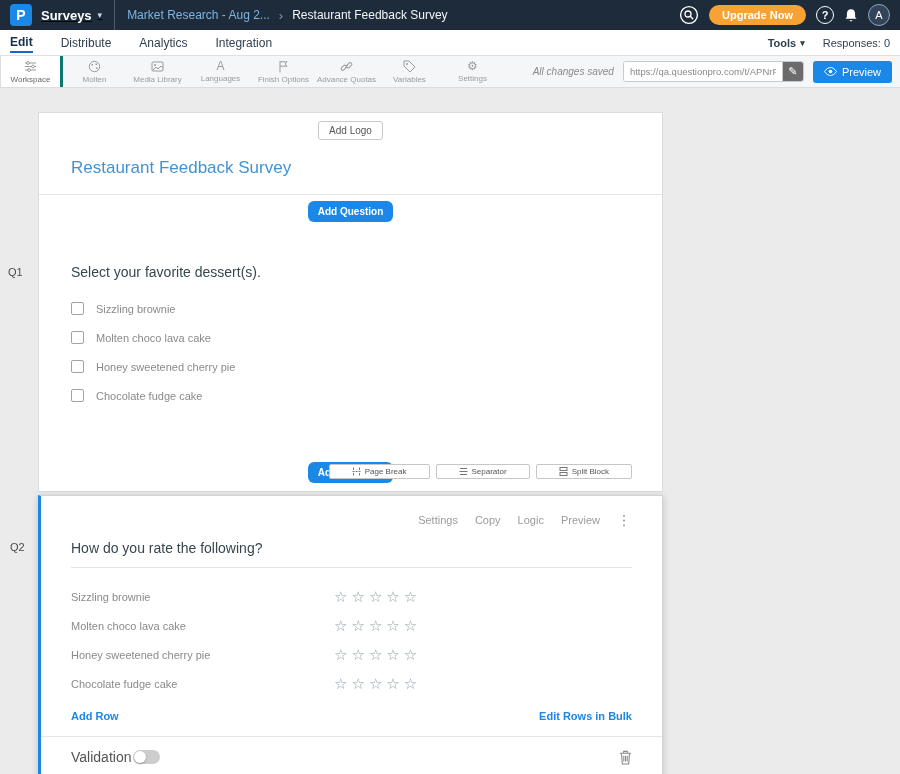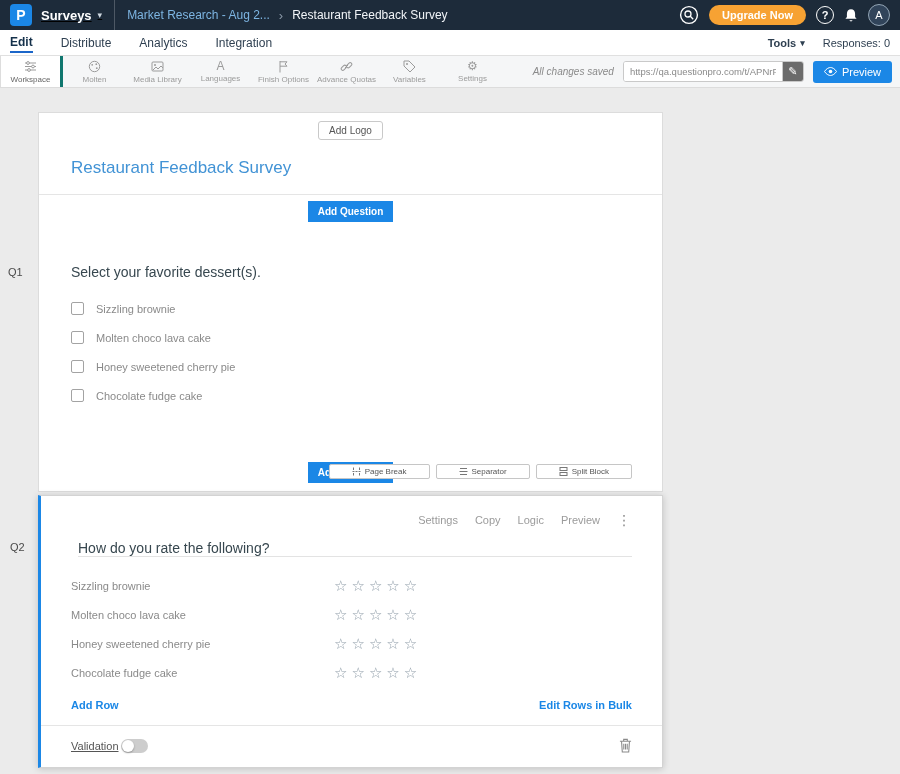--- a/index.html
+++ b/index.html
@@ -61,21 +61,21 @@
   .content { position:relative; padding-top:24px; }
   .card { width:625px; margin-left:38px; background:#fff; border:1px solid #dcdcdc; }
   .hr { border-top:1px solid #e5e5e5; }
 
   .card-header { padding:8px 32px 10px; }
   .add-logo-btn { display:block; margin:0 auto; background:#fff; border:1px solid #c9c9c9; border-radius:3px;
                   font-size:10px; color:#555; padding:3px 10px; cursor:pointer; font-family:inherit; }
   .survey-title { margin:18px 0 6px; font-size:17px; font-weight:400; color:#4293d5; cursor:text; }
 
   .add-q-row { text-align:center; padding:6px 0; }
-  .add-question { background:#1b87e6; border:none; border-radius:0; color:#fff; font-size:10px;
+  .add-question { background:#1b87e6; border:none; border-radius:6px; color:#fff; font-size:10px;
                   font-weight:bold; padding:5px 10px; cursor:pointer; font-family:inherit; }
 
   .q-block { position:relative; padding:36px 32px 40px; }
   .q-side-label { position:absolute; left:-31px; top:38px; font-size:11px; color:#4a4a4a; }
   .q-text { font-size:14px; color:#37474f; margin-bottom:22px; cursor:text; }
   .option { display:flex; align-items:center; gap:12px; margin-bottom:16px; height:13px; }
   .checkbox { width:13px; height:13px; border:1px solid #a3a3a3; border-radius:2px; background:#fff; cursor:pointer; flex:none; }
   .option-label { font-size:11px; color:#8a8a8a; }
 
   .block-footer { position:relative; padding:4px 0 8px; text-align:center; }
@@ -84,30 +84,30 @@
                font-size:8px; color:#555; padding:2px 22px; height:15px; cursor:pointer; font-family:inherit; }
 
   
   .card-q2 { margin-top:3px; border:1px solid #d3d3d3; border-left:3px solid #1b87e6;
              box-shadow:0 1px 7px rgba(0,0,0,0.18); }
   .q2-menu { display:flex; justify-content:flex-end; align-items:center; gap:17px; padding:16px 30px 8px; }
   .q2-menu-item { font-size:11px; color:#9b9b9b; cursor:pointer; }
   .more-dots { font-size:14px; color:#8a8a8a; cursor:pointer; letter-spacing:1px; }
   .q2-title-row { position:relative; padding:4px 30px 0; }
   .q2-title-row .q-side-label { top:5px; }
-  .q2-title { font-size:14px; color:#37474f; border-bottom:1px solid #e3e3e3; cursor:text;margin-left:7px; }
+  .q2-title { font-size:14px; color:#37474f; padding-bottom:11px; border-bottom:1px solid #e3e3e3; cursor:text; }
   .rating-rows { padding:14px 30px 0; }
   .rating-row { display:flex; align-items:center; height:29px; }
   .row-label { width:263px; font-size:11px; color:#8a8a8a; }
   .stars { display:flex; gap:4px; }
   .star { font-size:15px; line-height:15px; color:#93a0ab; cursor:pointer; }
   .q2-links { display:flex; justify-content:space-between; padding:12px 30px 14px;font-weight:bold; }
   .link { font-size:11px; color:#1b87e6; cursor:pointer; }
   .validation-row { display:flex; align-items:center; padding:12px 30px 14px; }
-  .validation-label { font-size:11px; color:#555; margin-right:2px;text-decoration:underline; }
+  .validation-label { font-size:14px; color:#555; margin-right:2px; }
   .toggle { width:27px; height:14px; border-radius:7px; background:#cdcdcd; position:relative; cursor:pointer; flex:none; }
   .toggle .knob { position:absolute; left:1px; top:1px; width:12px; height:12px; border-radius:50%;
                   background:#fff; box-shadow:0 1px 2px rgba(0,0,0,0.3); }
   .trash-btn { margin-left:auto; background:none; border:none; padding:0; cursor:pointer; }
 </style>
 </head>
 <body>
 
 <div class="topbar">
   <div class="logo">P</div>

